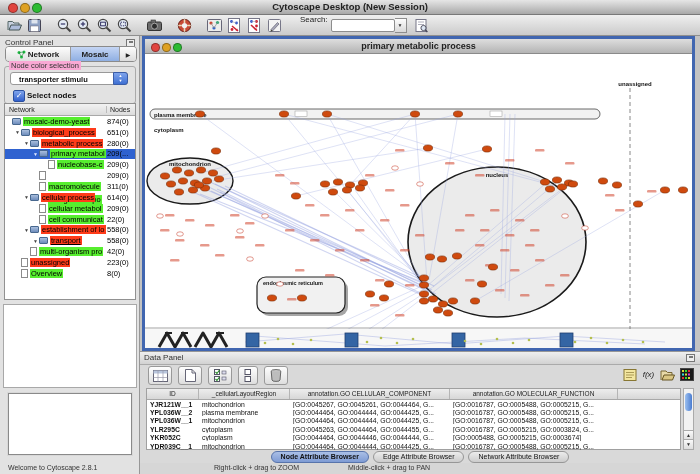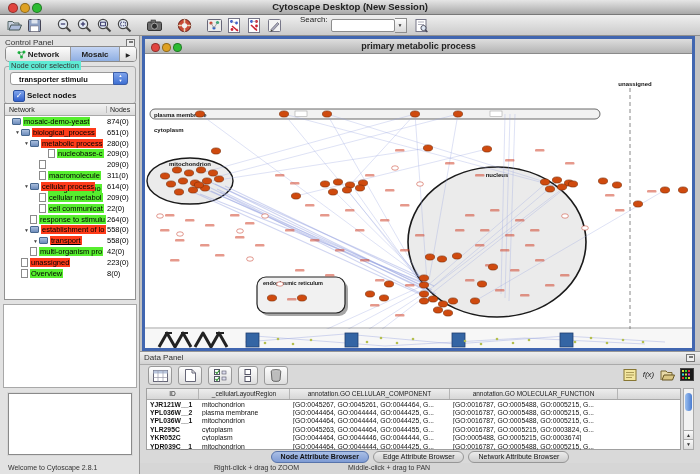--- a/index.html
+++ b/index.html
@@ -25,21 +25,21 @@
   #cp-title{left:5px;top:2px;font-size:8px;color:#333}
   .float-icon{width:9px;height:8px;border:1px solid #777;background:#eee;box-sizing:border-box;position:absolute}
   .float-icon::after{content:"";position:absolute;left:2px;top:1px;width:4px;height:1.5px;background:#777}
   #cp-tabs{left:5px;top:10px;width:130px;height:14px;display:flex;border:1px solid #8a8a8a;border-radius:4px;overflow:hidden;background:#f2f2f2}
   .cptab{font-size:8px;font-weight:bold;color:#222;display:flex;align-items:center;justify-content:center;gap:2px}
   #tab-network{width:64px;background:linear-gradient(#fdfdfd,#e0e0e0);border-right:1px solid #9a9a9a}
   #tab-mosaic{width:48px;background:linear-gradient(#c4d5f4,#8fafe2)}
   #tab-arrow{width:16px;background:linear-gradient(#fdfdfd,#dcdcdc);border-left:1px solid #9a9a9a;
              font-size:6px;display:flex;align-items:center;justify-content:center;color:#222}
   #groupbox{left:4px;top:30px;width:130px;height:36px;border:1px solid #aaa;border-radius:3px}
-  #group-title{left:9px;top:25px;font-size:7.5px;color:#333;background:#5eead4;padding:0 2px}
+  #group-title{left:9px;top:25px;font-size:7.5px;color:#333;background:#f9a8d4;padding:0 2px}
   #dropdown{left:10px;top:36px;width:118px;height:13px;background:#fff;border:1px solid #999;border-radius:3px;
             font-size:7.5px;font-weight:bold;color:#111;line-height:13px;padding-left:8px;box-sizing:border-box}
   #dd-btn{left:113px;top:36px;width:15px;height:13px;background:linear-gradient(#7fa4ec,#3e6fd2);border:1px solid #3a5da8;
           border-radius:0 3px 3px 0;box-sizing:border-box;color:#fff;font-size:4px;line-height:5px;text-align:center}
   #checkbox{left:13px;top:54px;width:10px;height:10px;background:linear-gradient(#7fa4ec,#3260cc);border:1px solid #2a4f9e;
             border-radius:2px;color:#fff;font-size:8px;line-height:9px;text-align:center}
   #checkbox-label{left:27px;top:55px;font-size:8px;font-weight:bold;color:#111}
   #tree{left:4px;top:67px;width:132px;height:197px;background:#fff;border:1px solid #919191;overflow:hidden;box-sizing:border-box}
   #tree-head{height:11px;background:linear-gradient(#f2f2f2,#dcdcdc);border-bottom:1px solid #a8a8a8;position:relative;
              font-size:7px;color:#222}
@@ -231,20 +231,26 @@
           <span class="icn-folder"></span>
           <span class="lbl r" style="max-width: 85px;">biological_process</span>
           <span class="cnt">651(0)</span>
         </div>
         <div class="trow">
           <span class="arr" style="margin-left: 18px;">▼</span>
           <span class="icn-folder"></span>
           <span class="lbl r" style="max-width: 76px;">metabolic process</span>
           <span class="cnt">280(0)</span>
         </div>
+        <div class="trow sel">
+          <span class="arr" style="margin-left: 27px;">▼</span>
+          <span class="icn-folder"></span>
+          <span class="lbl g" style="max-width: 67px;">primary metabol</span>
+          <span class="cnt">209(...</span>
+        </div>
         <div class="trow">
           <span class="arr" style="margin-left: 36px;"></span>
           <span class="icn-file"></span>
           <span class="lbl g" style="max-width: 58px;">nucleobase-c</span>
           <span class="cnt">209(0)</span>
         </div>
         <div class="trow">
           <span class="arr" style="margin-left: 27px;"></span>
           <span class="icn-file"></span>
           <span class="lbl g" style="max-width: 67px; margin-top: 48px;">nitrogen compo</span>
@@ -266,26 +272,20 @@
           <span class="arr" style="margin-left: 27px;"></span>
           <span class="icn-file"></span>
           <span class="lbl g" style="max-width: 67px;">cellular metabol</span>
           <span class="cnt">209(0)</span>
         </div>
         <div class="trow">
           <span class="arr" style="margin-left: 27px;"></span>
           <span class="icn-file"></span>
           <span class="lbl g" style="max-width: 67px;">cell communicat</span>
           <span class="cnt">22(0)</span>
-        </div>
-        <div class="trow">
-          <span class="arr" style="margin-left: 18px;"></span>
-          <span class="icn-file"></span>
-          <span class="lbl g" style="max-width: 76px;">response to stimulu</span>
-          <span class="cnt">264(0)</span>
         </div>
         <div class="trow">
           <span class="arr" style="margin-left: 18px;">▼</span>
           <span class="icn-folder"></span>
           <span class="lbl r" style="max-width: 76px;">establishment of lo</span>
           <span class="cnt">558(0)</span>
         </div>
         <div class="trow">
           <span class="arr" style="margin-left: 27px;">▼</span>
           <span class="icn-folder"></span>

